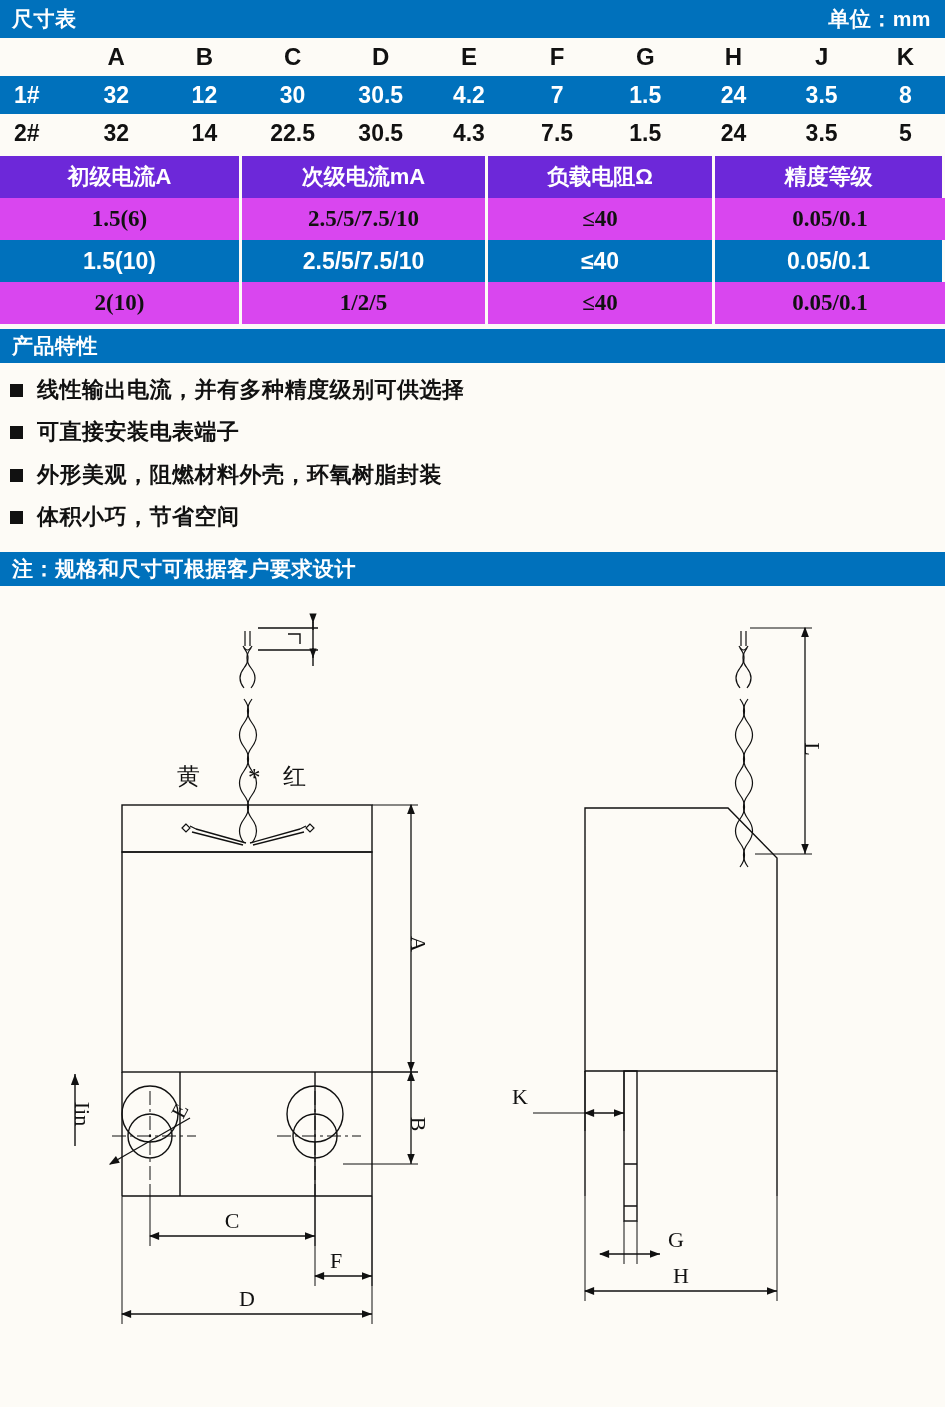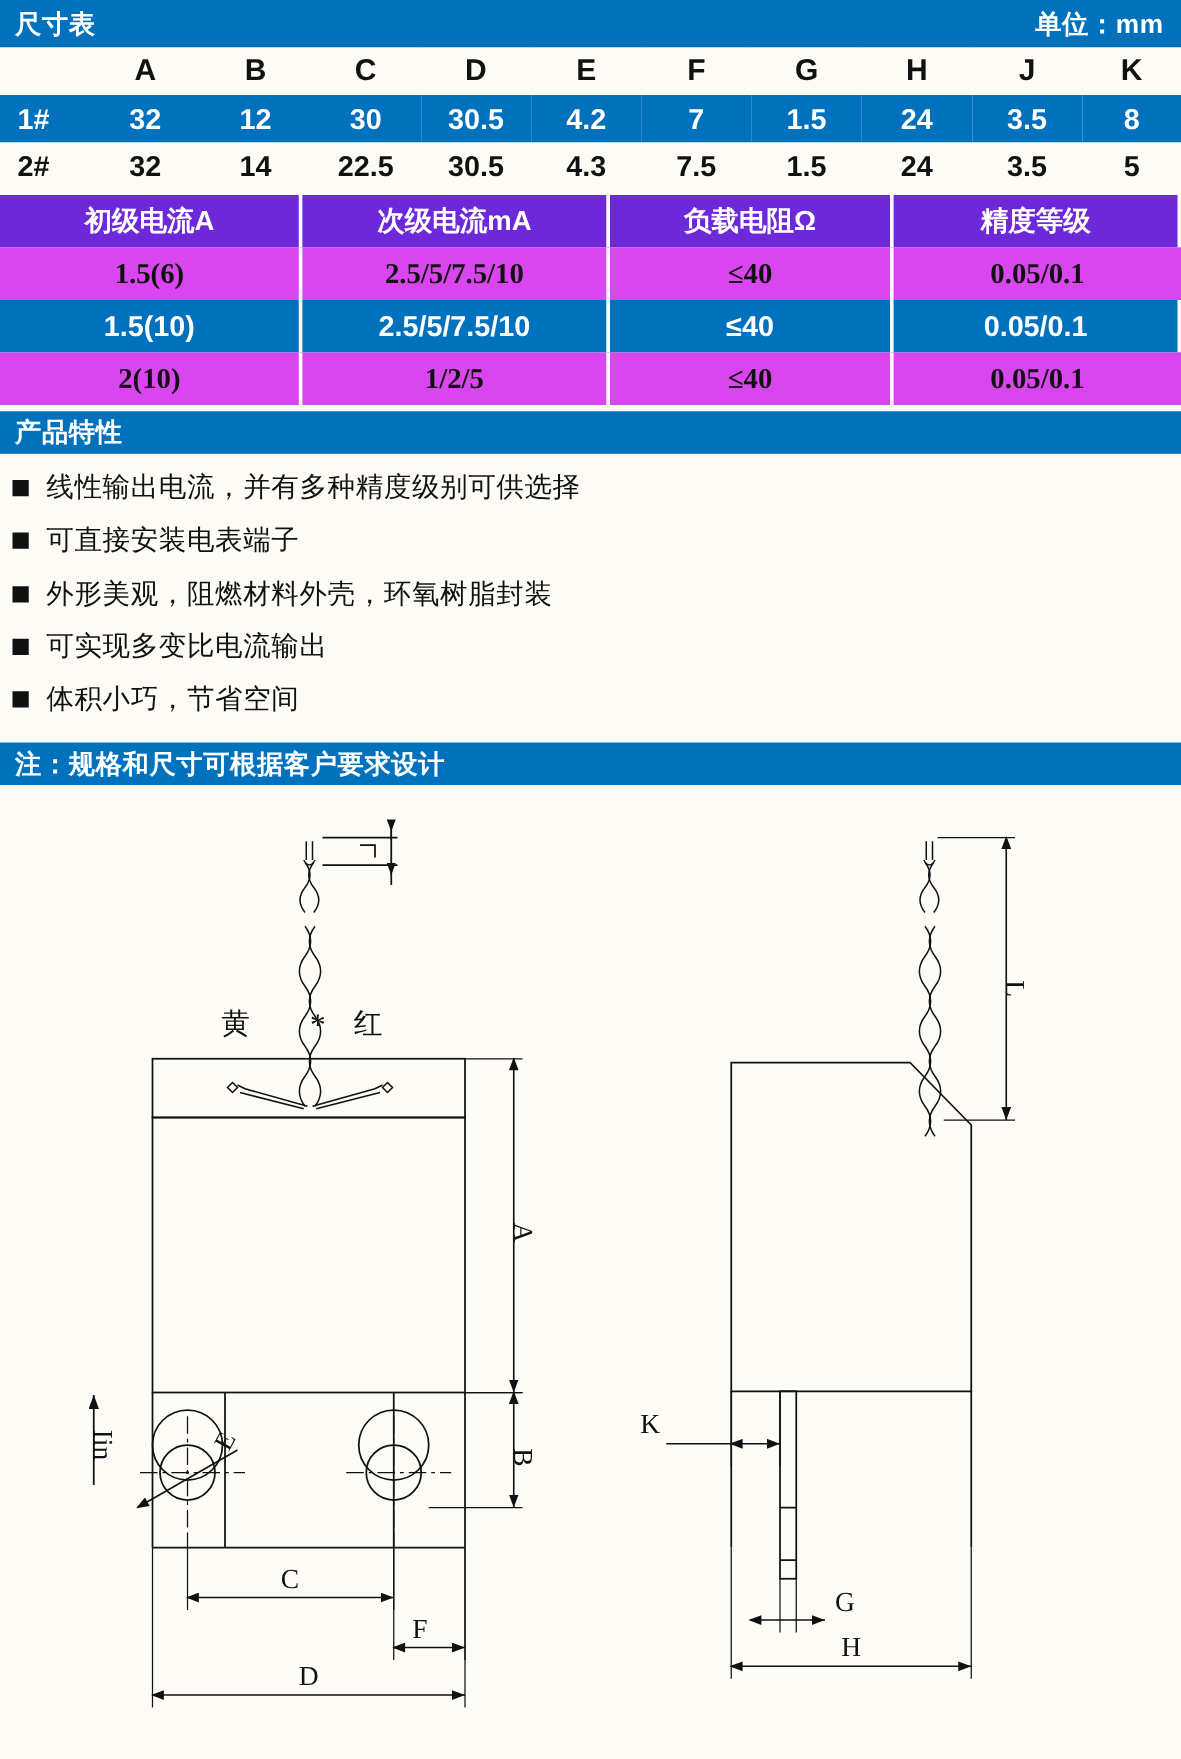--- a/index.html
+++ b/index.html
@@ -49,21 +49,21 @@
   .features{padding:14px 0 6px 0;}
   .feat{
     display:flex;align-items:flex-start;
     margin:0 0 17px 0;padding-left:10px;
   }
   .feat .sq{
     width:13px;height:13px;background:#111;
     margin-top:7px;margin-right:14px;flex:none;
   }
   .feat .txt{
-    font-size:22px;font-weight:normal;color:#111;
+    font-size:22px;font-weight:bold;color:#111;
     letter-spacing:.5px;line-height:1.15;text-align:right;
   }
 
   
   .drawings{position:relative;width:945px;height:760px;}
   .drawings svg{display:block;}
   .dwg-label{font-family:"Liberation Serif","DejaVu Serif",serif;}
 </style>
 </head>
 <body>
@@ -183,24 +183,20 @@
     <div class="feat">
       <span class="sq"></span>
       <span class="txt">可直接安装电表端子</span>
     </div>
     <div class="feat">
       <span class="sq"></span>
       <span class="txt">外形美观，阻燃材料外壳，环氧树脂封装</span>
     </div>
     <div class="feat">
       <span class="sq"></span>
-      <span class="txt">可实现多变比电流输出</span>
-    </div>
-    <div class="feat">
-      <span class="sq"></span>
       <span class="txt">体积小巧，节省空间</span>
     </div>
   </div>
 
   <div class="bar" style="height:34px;">
     <span class="left">注：规格和尺寸可根据客户要求设计</span>
   </div>
 
   <div class="drawings">
     <svg width="945" height="760" viewBox="0 0 945 760">

